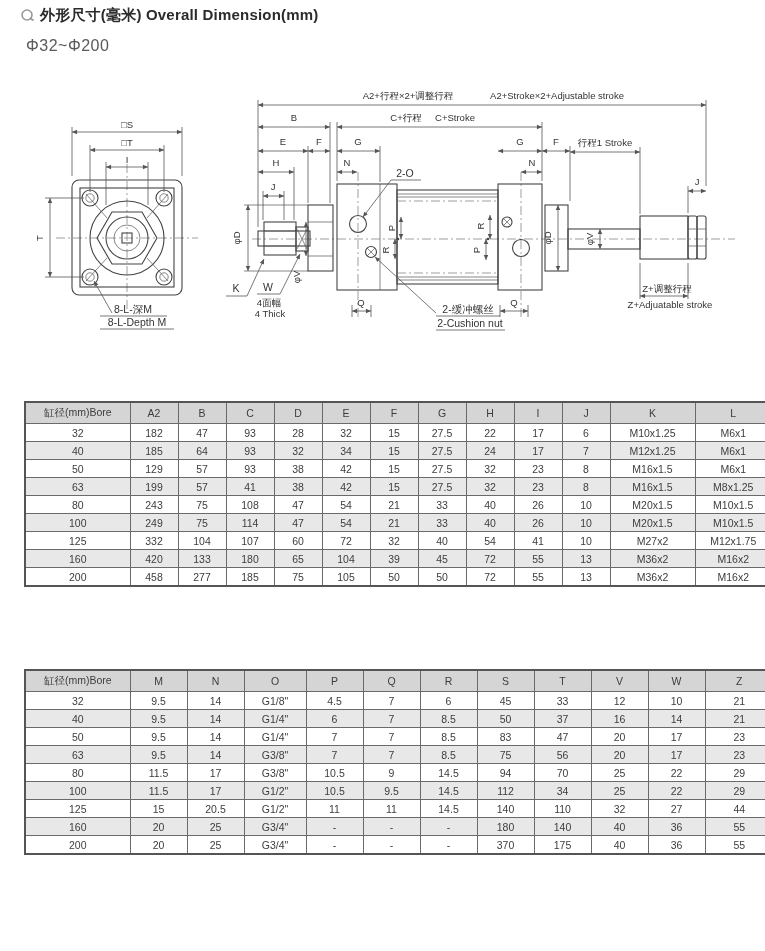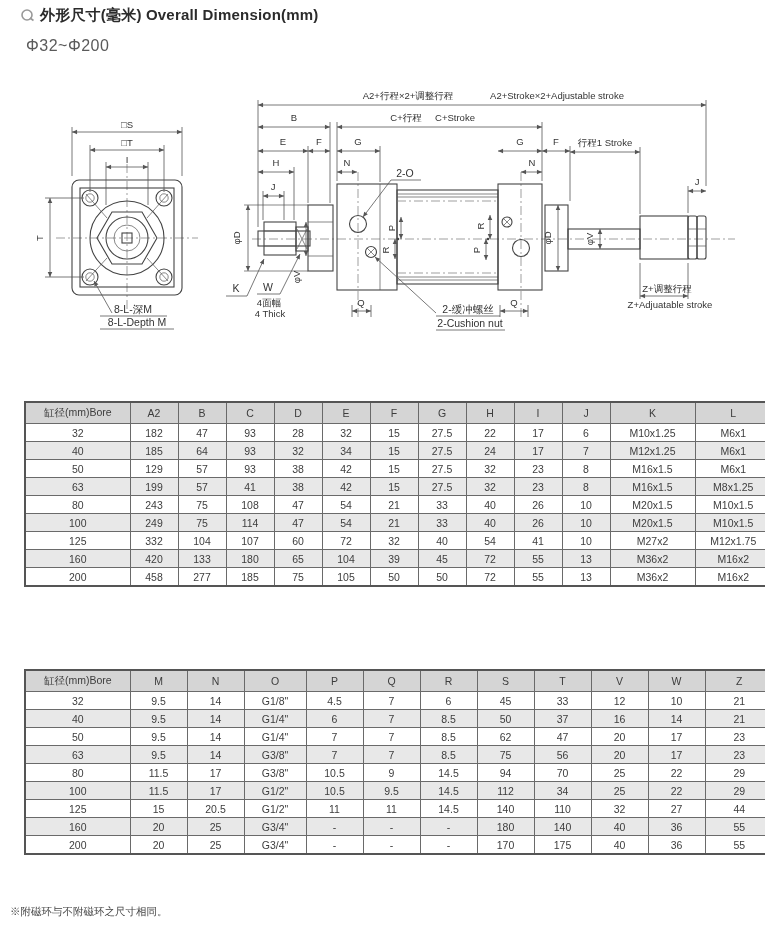--- a/index.html
+++ b/index.html
@@ -495,21 +495,21 @@
           <td>21</td>
         </tr>
         <tr class="">
           <td>50</td>
           <td>9.5</td>
           <td>14</td>
           <td>G1/4"</td>
           <td>7</td>
           <td>7</td>
           <td>8.5</td>
-          <td>62</td>
+          <td>83</td>
           <td>47</td>
           <td>20</td>
           <td>17</td>
           <td>23</td>
         </tr>
         <tr class="alt">
           <td>63</td>
           <td>9.5</td>
           <td>14</td>
           <td>G3/8"</td>
@@ -579,25 +579,24 @@
           <td>55</td>
         </tr>
         <tr class="">
           <td>200</td>
           <td>20</td>
           <td>25</td>
           <td>G3/4"</td>
           <td>-</td>
           <td>-</td>
           <td>-</td>
-          <td>170</td>
+          <td>370</td>
           <td>175</td>
           <td>40</td>
           <td>36</td>
           <td>55</td>
         </tr>
       </tbody>
   </table>
 </div>
 
 <div class="abs" id="notes">
-  <div>※附磁环与不附磁环之尺寸相同。</div>
 </div>
 
 </body></html>

